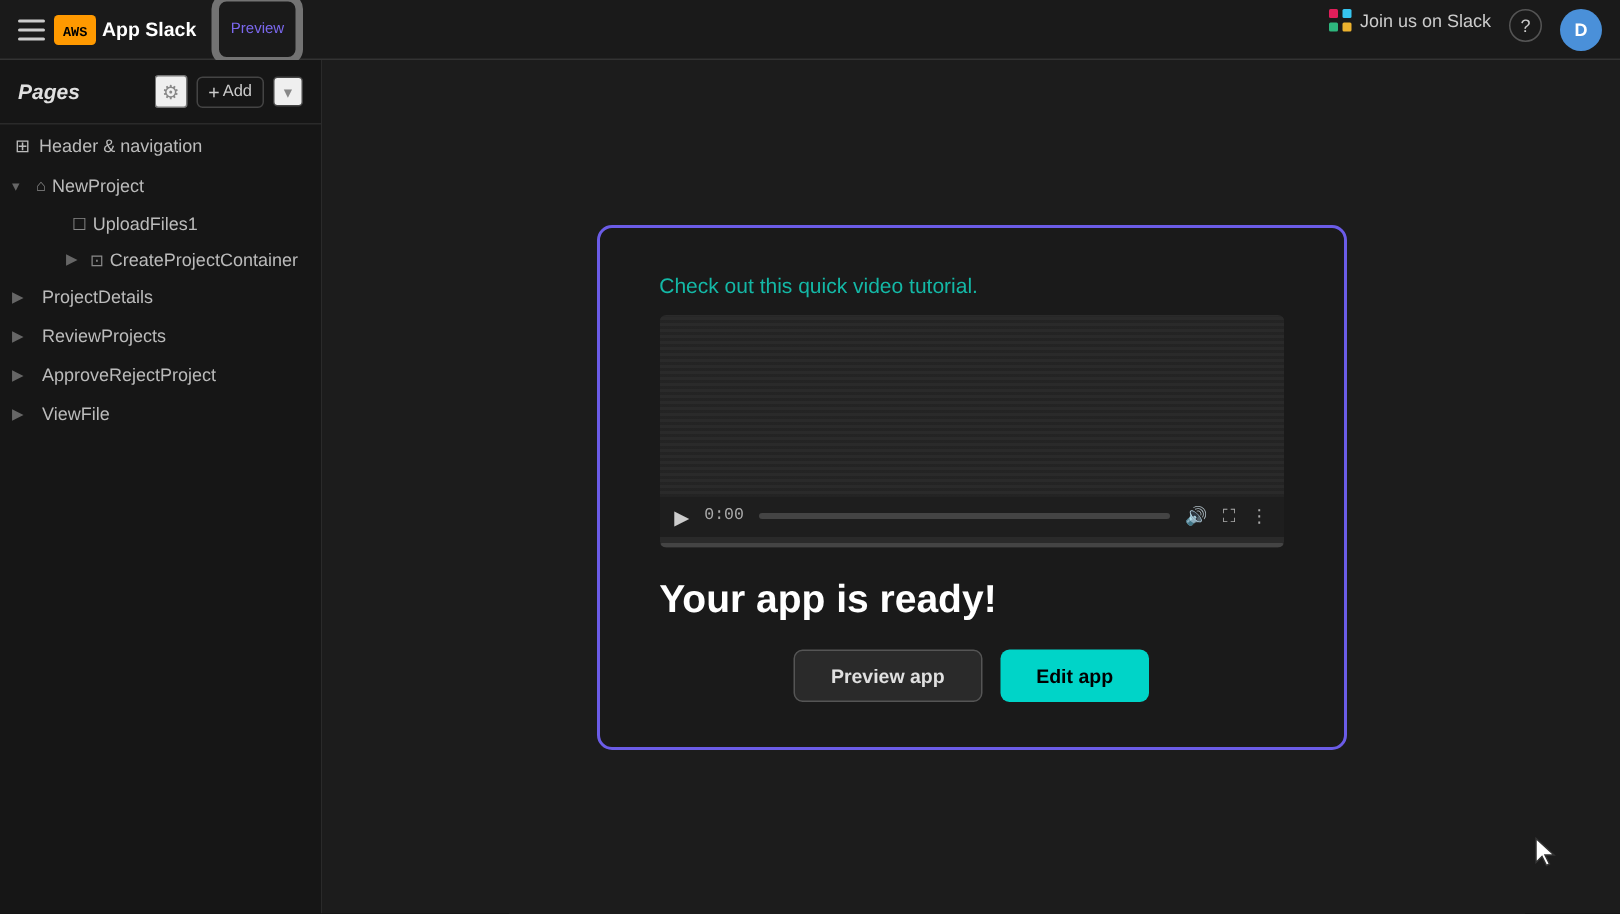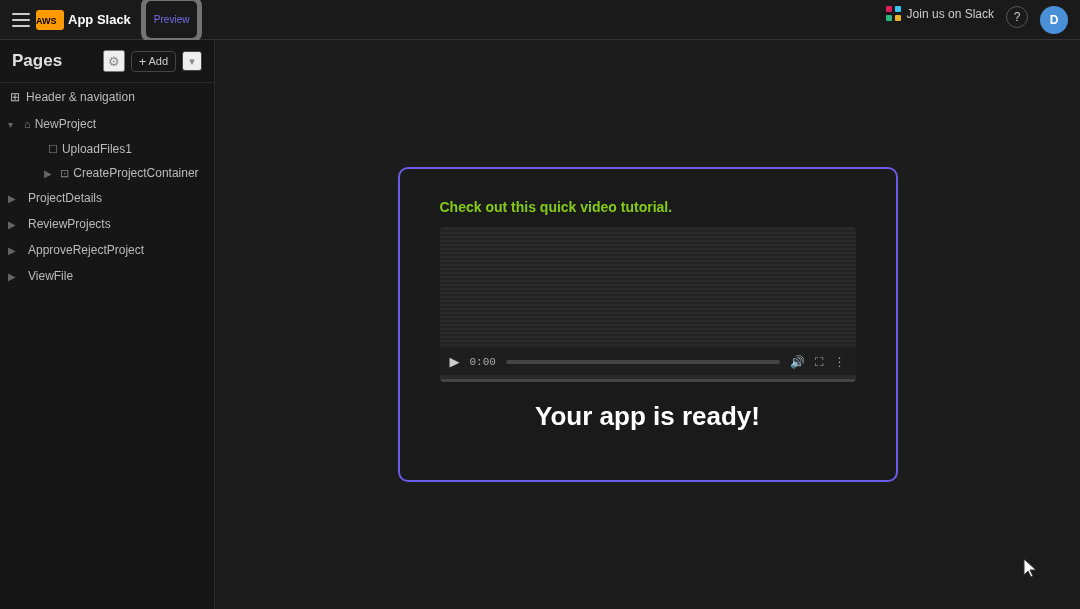--- a/index.html
+++ b/index.html
@@ -47,24 +47,25 @@
       align-items: center;
       gap: 4px;
     }
     .aws-logo-box {
       background: #f90;
       border-radius: 3px;
       width: 28px;
       height: 20px;
       display: flex;
       align-items: center;
-      justify-content: flex-start;
+      justify-content: flex-end;
       font-size: 8px;
       font-weight: bold;
       color: #000;
+      font-family: Liberation Mono, monospace;
     }
     .app-studio-text {
       font-size: 13px;
       font-weight: 600;
       color: #fff;
     }
     .preview-badge {
       background: transparent;
       border: 5px solid #737373;
       color: #7b68ee;
@@ -145,24 +146,25 @@
       overflow: hidden;
     }
     .sidebar-header {
       display: flex;
       align-items: center;
       padding: 10px 12px;
       border-bottom: 1px solid #2a2a2a;
       gap: 6px;
     }
     .sidebar-title {
-      font-size: 17px;
+      font-size: 14px;
       font-weight: 600;
       color: #e0e0e0;
       flex: 1;
+      font-style: italic;
     }
     .sidebar-gear-btn {
       width: 22px;
       height: 22px;
       display: flex;
       align-items: center;
       justify-content: center;
       cursor: pointer;
       color: #888;
       font-size: 13px;
@@ -242,23 +244,23 @@
       border: 2px solid #6b5ce7;
       border-radius: 10px;
       padding: 30px 40px;
       display: flex;
       flex-direction: column;
       align-items: flex-start;
       gap: 0;
     }
     .modal-tutorial-text {
       font-size: 14px;
-      color: #84cc16;
+      color: #14b8a6;
       margin-bottom: 12px;
-      font-weight: 700;
+      font-weight: 400;
     }
     .video-container {
       width: 100%;
       height: 155px;
       background: #2a2a2a;
       border-radius: 4px;
       margin-bottom: 18px;
       display: flex;
       flex-direction: column;
       justify-content: flex-end;
@@ -315,21 +317,20 @@
       background: #444;
       border-radius: 2px;
       margin-top: 4px;
       margin-bottom: 0;
     }
 
     .ready-title {
       font-size: 26px;
       font-weight: 800;
       color: #fff;
-      text-align: center;
       width: 100%;
       margin: 1px 0 18px;
     }
     .modal-actions {
       display: flex;
       gap: 12px;
       width: 100%;
       justify-content: center;
     }
     .btn-preview {
@@ -479,19 +480,23 @@
           </div>
           <span class="volume-icon">🔊</span>
           <span class="fullscreen-icon">⛶</span>
           <span class="more-icon">⋮</span>
         </div>
         <div class="progress-underbar"></div>
       </div>
 
       <h1 class="ready-title">Your app is ready!</h1>
 
+      <div class="modal-actions">
+        <button class="btn-preview">Preview app</button>
+        <button class="btn-edit">Edit app</button>
+      </div>
     </div>
 
     <svg class="cursor-pointer" viewBox="0 0 20 24" fill="none" xmlns="http://www.w3.org/2000/svg">
       <path d="M4 2L4 18L8 14L11 20L13 19L10 13L16 13L4 2Z" fill="white" stroke="#333" stroke-width="1"></path>
     </svg>
   </div>
 </div>
 
 </body></html>

